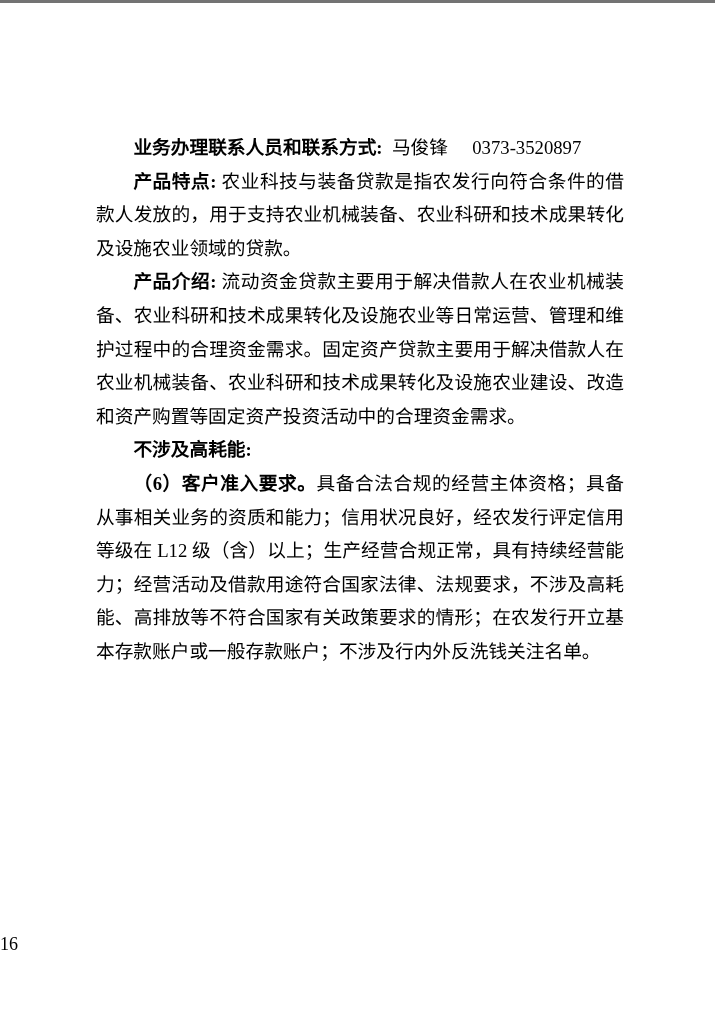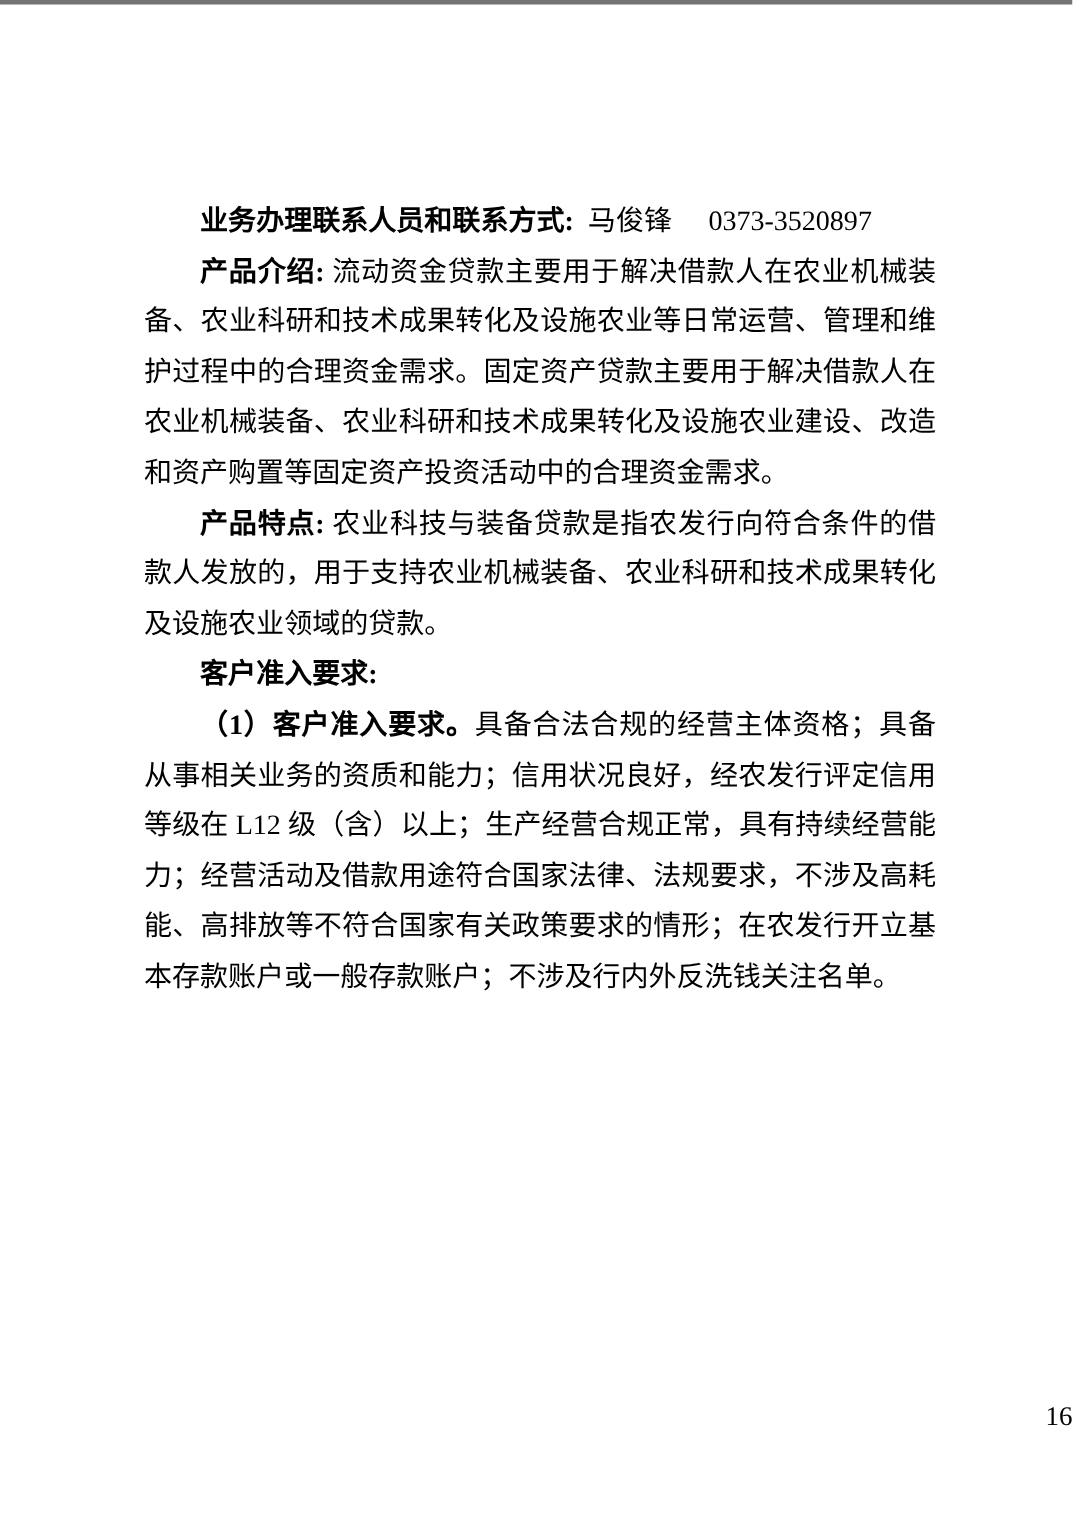--- a/index.html
+++ b/index.html
@@ -43,43 +43,43 @@
     margin-left: 0.5em;
   }
   .contact-phone {
     margin-left: 1.3em;
   }
   .footer {
     position: absolute;
     top: 930px;
     left: 0;
     width: 715px;
-    text-align: right;
+    text-align: left;
     font-size: 18px;
     line-height: 22px;
     font-family: "Liberation Serif", "DejaVu Serif", serif;
     color: #000000;
   }
 </style>
 </head>
 <body>
 
 <div class="page">
   <div class="content">
 
     <p><span class="b">业务办理联系人员和联系方式:</span><span class="contact-name">马俊锋</span><span class="contact-phone">0373-3520897</span></p>
 
 
+    <p><span class="b lbl">产品特点:</span><span>农业科技与装备贷款是指农发行向符合条件的借款人发放的，用于支持农业机械装备、农业科研和技术成果转化及设施农业领域的贷款。</span></p>
+
     <p><span class="b lbl">产品介绍:</span><span>流动资金贷款主要用于解决借款人在农业机械装备、农业科研和技术成果转化及设施农业等日常运营、管理和维护过程中的合理资金需求。固定资产贷款主要用于解决借款人在农业机械装备、农业科研和技术成果转化及设施农业建设、改造和资产购置等固定资产投资活动中的合理资金需求。</span></p>
 
-    <p><span class="b lbl">产品特点:</span><span>农业科技与装备贷款是指农发行向符合条件的借款人发放的，用于支持农业机械装备、农业科研和技术成果转化及设施农业领域的贷款。</span></p>
+    <p class="b">不涉及高耗能:</p>
 
-    <p class="b">客户准入要求:</p>
-
-    <p><span class="b">（1）客户准入要求。</span><span>具备合法合规的经营主体资格；具备从事相关业务的资质和能力；信用状况良好，经农发行评定信用等级在 L12 级（含）以上；生产经营合规正常，具有持续经营能力；经营活动及借款用途符合国家法律、法规要求，不涉及高耗能、高排放等不符合国家有关政策要求的情形；在农发行开立基本存款账户或一般存款账户；不涉及行内外反洗钱关注名单。</span></p>
+    <p><span class="b">（6）客户准入要求。</span><span>具备合法合规的经营主体资格；具备从事相关业务的资质和能力；信用状况良好，经农发行评定信用等级在 L12 级（含）以上；生产经营合规正常，具有持续经营能力；经营活动及借款用途符合国家法律、法规要求，不涉及高耗能、高排放等不符合国家有关政策要求的情形；在农发行开立基本存款账户或一般存款账户；不涉及行内外反洗钱关注名单。</span></p>
 
 
   </div>
 
   <div class="footer">
     <span>16</span>
   </div>
 </div>
 
 </body></html>

